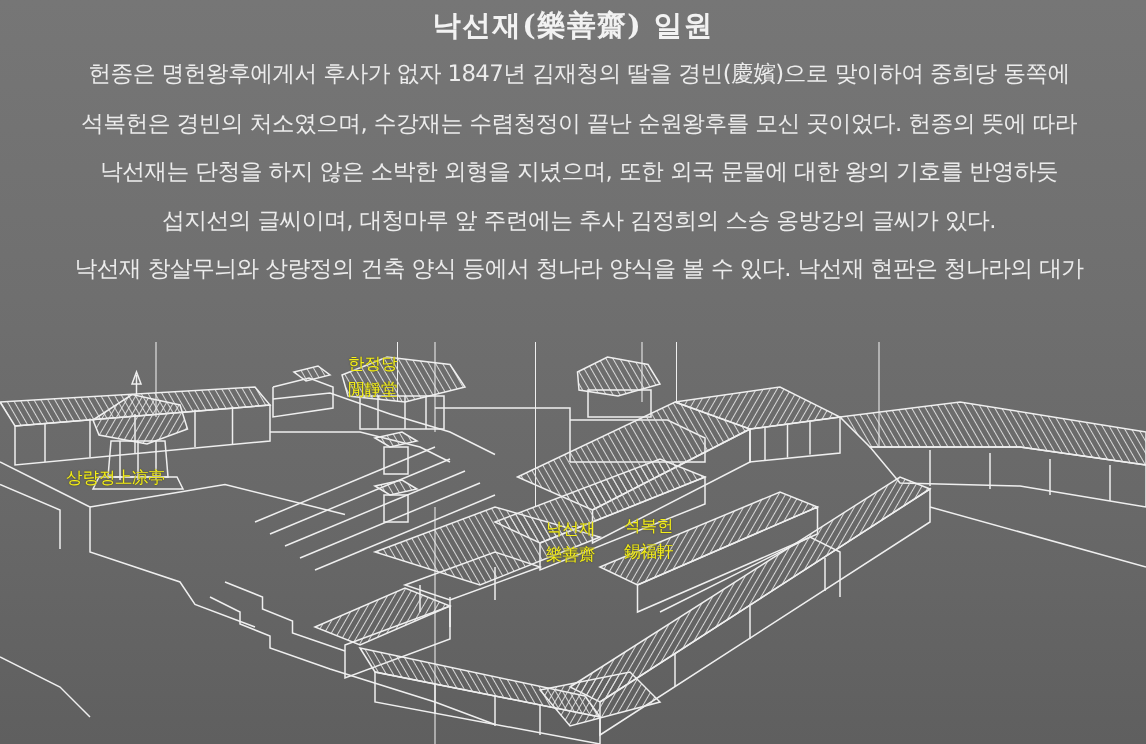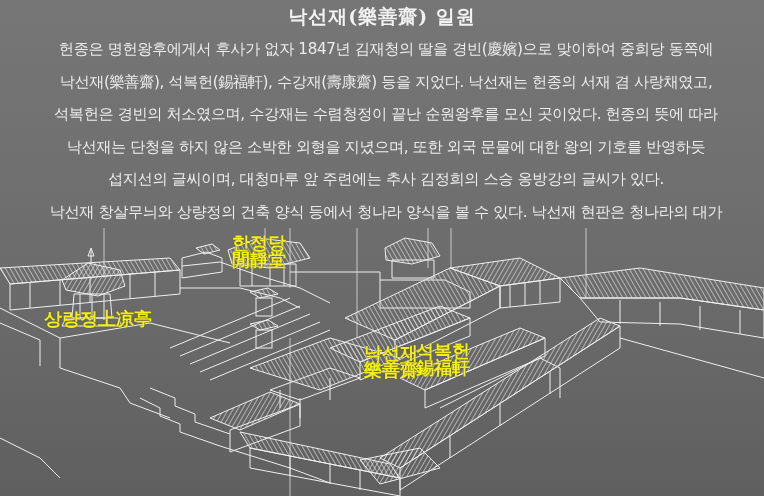--- a/index.html
+++ b/index.html
@@ -25,35 +25,34 @@
       letter-spacing: -0.4px; white-space: nowrap; text-align: center;
     }
     .body-text .line { display: block; height: 32.6px; }
     .diagram {
       position: absolute; left: 0; top: 228px; width: 764px; height: 268px;
     }
     .diagram svg { position: absolute; left: 0; top: 0; }
     .label {
       position: absolute; color: #f5ef1a;
       font-family: "DejaVu Serif", "Liberation Serif", serif;
-      font-weight: bold; font-size: 18px; line-height: 17px;
+      font-weight: normal; font-size: 11px; line-height: 17px;
       text-align: center; white-space: nowrap;
       text-shadow: 0 0 1px #3a3a00;
     }
   </style>
 </head>
 <body>
 
 <div class="panel">
 
   <div class="title">낙선재(樂善齋) 일원</div>
 
   <div class="body-text">
     <span class="line">헌종은 명헌왕후에게서 후사가 없자 1847년 김재청의 딸을 경빈(慶嬪)으로 맞이하여 중희당 동쪽에</span>
-    <span class="line">낙선재(樂善齋), 석복헌(錫福軒), 수강재(壽康齋) 등을 지었다. 낙선재는 헌종의 서재 겸 사랑채였고,</span>
     <span class="line">석복헌은 경빈의 처소였으며, 수강재는 수렴청정이 끝난 순원왕후를 모신 곳이었다. 헌종의 뜻에 따라</span>
     <span class="line">낙선재는 단청을 하지 않은 소박한 외형을 지녔으며, 또한 외국 문물에 대한 왕의 기호를 반영하듯</span>
     <span class="line">섭지선의 글씨이며, 대청마루 앞 주련에는 추사 김정희의 스승 옹방강의 글씨가 있다.</span>
     <span class="line">낙선재 창살무늬와 상량정의 건축 양식 등에서 청나라 양식을 볼 수 있다. 낙선재 현판은 청나라의 대가</span>
   </div>
 
   <div class="diagram">
     <svg width="764" height="268" viewBox="0 0 764 268" fill="none" stroke="#efefef" stroke-width="1">
       <defs>
         <pattern id="roof" width="4" height="4" patternUnits="userSpaceOnUse" patternTransform="rotate(-30)">

